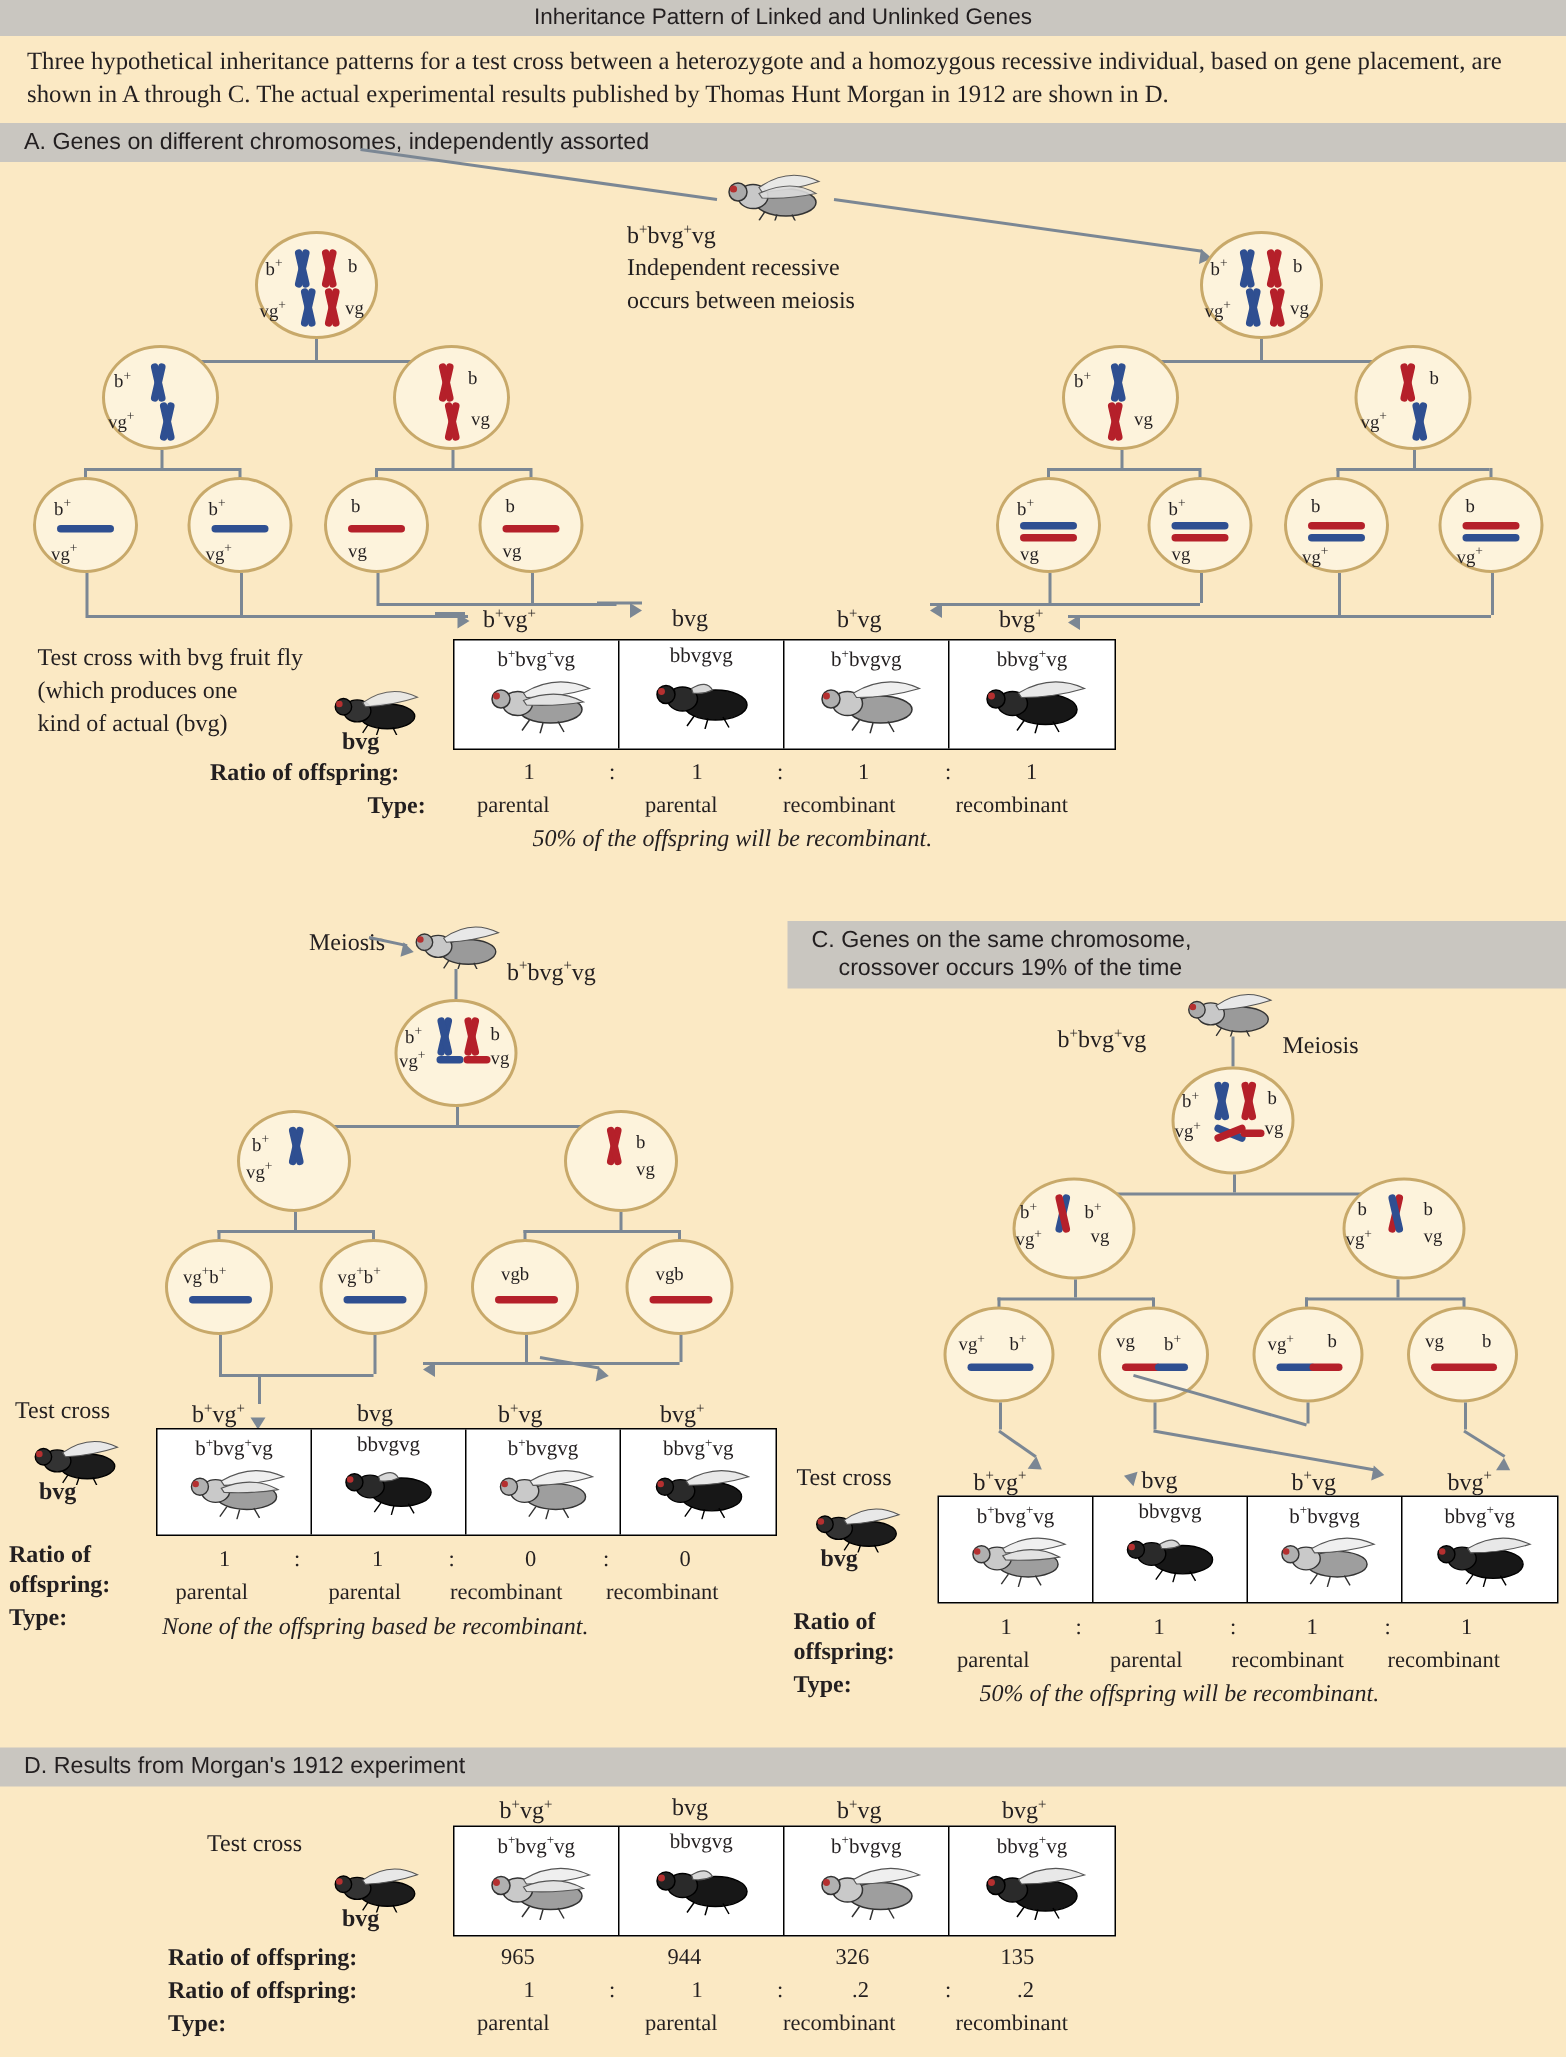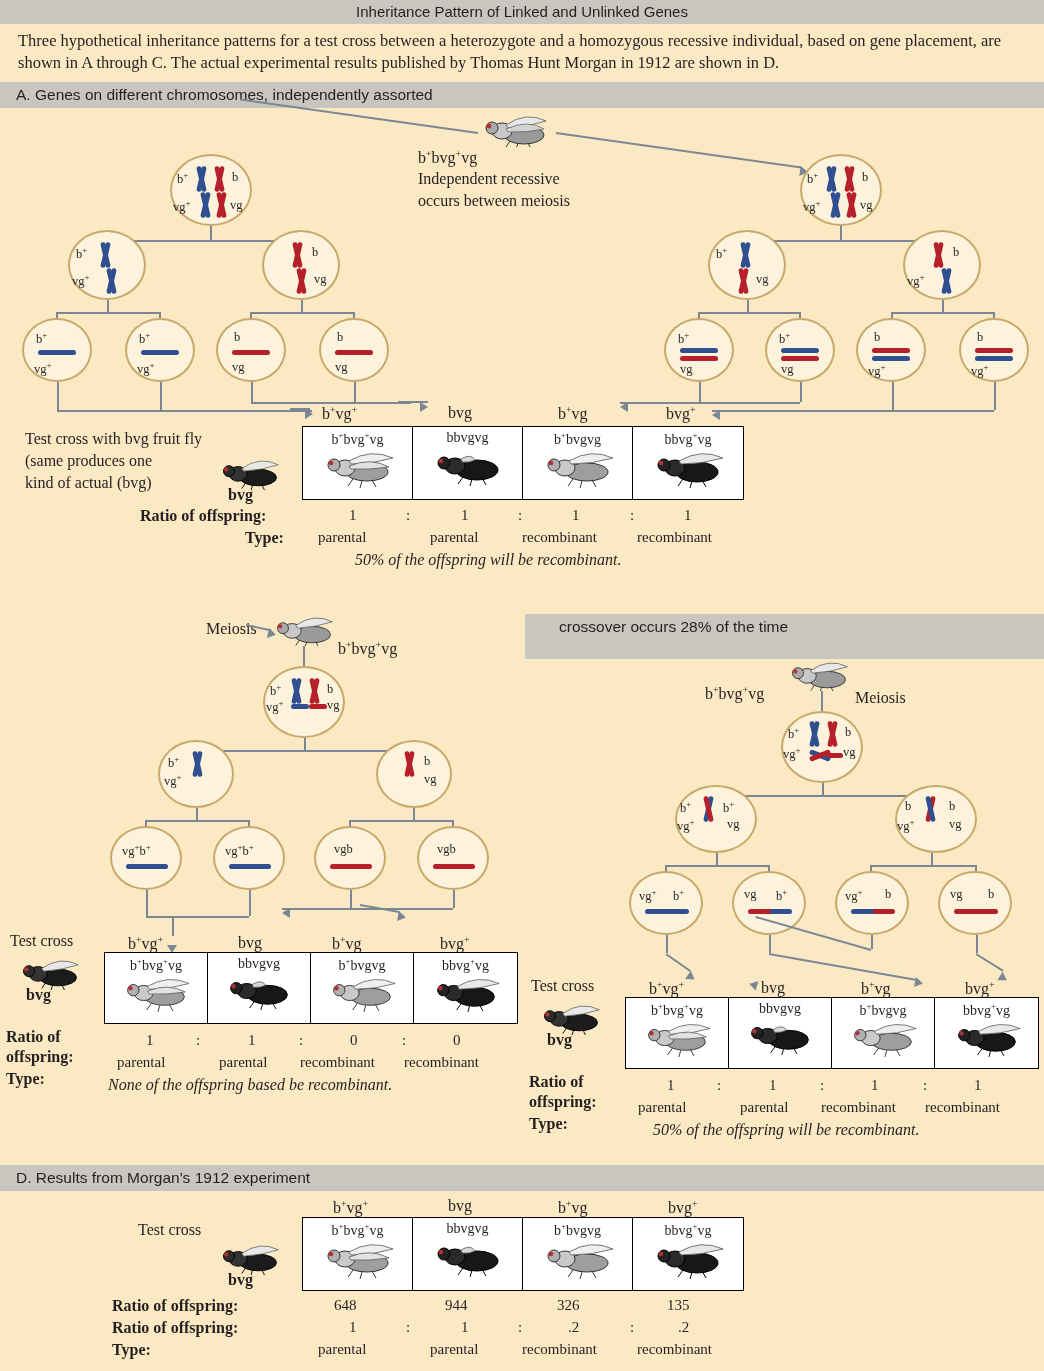--- a/index.html
+++ b/index.html
@@ -317,21 +317,21 @@
   <div class="vline" style="left:994px;top:274px;height:28px;"></div>
   <div class="hline" style="left:712px;top:302px;width:282px;"></div>
   <div class="arrhead" style="left:720px;top:302px;transform:rotate(180deg);"></div>
 
   <div class="t" style="left:322px;top:296px;font-size:16px;"><span>b<sup style="font-size:.62em">+</sup>vg<sup style="font-size:.62em">+</sup></span></div>
   <div class="t" style="left:448px;top:296px;font-size:16px;">bvg</div>
   <div class="t" style="left:558px;top:296px;font-size:16px;"><span>b<sup style="font-size:.62em">+</sup>vg</span></div>
   <div class="t" style="left:666px;top:296px;font-size:16px;"><span>bvg<sup style="font-size:.62em">+</sup></span></div>
 
   <div class="t" style="left:25px;top:322px;font-size:16px;">Test cross with bvg fruit fly</div>
-  <div class="t" style="left:25px;top:344px;font-size:16px;">(same produces one</div>
+  <div class="t" style="left:25px;top:344px;font-size:16px;">(which produces one</div>
   <div class="t" style="left:25px;top:366px;font-size:16px;">kind of actual (bvg)</div>
   <div style="position:absolute;left:218px;top:348px;">
     <svg class="fly-svg" width="64" height="34" viewBox="0 0 70 34">
       <ellipse cx="44" cy="22" rx="20" ry="9" fill="#1c1c1c" stroke="#000" stroke-width="1"></ellipse>
       <ellipse cx="22" cy="18" rx="10" ry="8" fill="#333" stroke="#000" stroke-width="1"></ellipse>
       <circle cx="12" cy="15" r="6" fill="#2b2b2b" stroke="#000" stroke-width="1"></circle>
       <circle cx="9" cy="13" r="2.4" fill="#b53030"></circle>
       <path d="M26 12 Q46 -2 66 8 Q48 14 28 15 Z" fill="#e8e8e8" stroke="#555" stroke-width="0.8" opacity="0.9"></path>
       <path d="M30 28 l-4 6 M38 30 l-2 6 M48 30 l3 6" stroke="#000" stroke-width="1" fill="none"></path>
     </svg>
@@ -610,21 +610,22 @@
       <div class="t" style="left:219px;top:440px;">parental</div>
       <div class="t" style="left:300px;top:440px;">recombinant</div>
       <div class="t" style="left:404px;top:440px;">recombinant</div>
 
       <div class="t ti" style="left:108px;top:462px;font-size:16px;">None of the offspring based be recombinant.</div>
     </div>
   </div>
 
   <div class="colC">
     <div class="panel-head" style="height:38px;">
-      <div style="padding-left:18px;">crossover occurs 28% of the time</div>
+      <div>C. Genes on the same chromosome,</div>
+      <div style="padding-left:18px;">crossover occurs 19% of the time</div>
     </div>
     <div style="position:relative;height:500px;">
       <div class="t" style="left:180px;top:25px;font-size:16px;"><span>b<sup style="font-size:.62em">+</sup>bvg<sup style="font-size:.62em">+</sup>vg</span></div>
       <div style="position:absolute;left:262px;top:0px;">
         <svg class="fly-svg" width="64" height="32" viewBox="0 0 70 34">
           <ellipse cx="44" cy="22" rx="20" ry="9" fill="#9a9a9a" stroke="#333" stroke-width="1"></ellipse>
           <ellipse cx="22" cy="18" rx="10" ry="8" fill="#c8c8c8" stroke="#333" stroke-width="1"></ellipse>
           <circle cx="12" cy="15" r="6" fill="#aaa" stroke="#333" stroke-width="1"></circle>
           <circle cx="9" cy="13" r="2.4" fill="#b53030"></circle>
           <path d="M26 12 Q46 -2 66 8 Q48 14 28 15 Z" fill="#e8e8e8" stroke="#555" stroke-width="0.8"></path>
@@ -900,21 +901,21 @@
           <circle cx="13" cy="17" r="6" fill="#222" stroke="#000" stroke-width="1"></circle>
           <circle cx="10" cy="15" r="2.3" fill="#b53030"></circle>
           <path d="M28 13 Q50 0 72 10 Q52 16 30 16 Z" fill="#e8e8e8" stroke="#555" stroke-width="0.8"></path>
           <path d="M32 31 l-5 7 M41 33 l-2 7 M51 32 l4 7" stroke="#000" stroke-width="1" fill="none"></path>
         </svg>
       </div>
     </div>
   </div>
 
   <div class="t tb" style="left:112px;top:106px;font-size:16px;">Ratio of offspring:</div>
-  <div class="t" style="left:334px;top:106px;">648</div>
+  <div class="t" style="left:334px;top:106px;">965</div>
   <div class="t" style="left:445px;top:106px;">944</div>
   <div class="t" style="left:557px;top:106px;">326</div>
   <div class="t" style="left:667px;top:106px;">135</div>
 
   <div class="t tb" style="left:112px;top:128px;font-size:16px;">Ratio of offspring:</div>
   <div class="t" style="left:349px;top:128px;">1</div>
   <div class="t" style="left:406px;top:128px;">:</div>
   <div class="t" style="left:461px;top:128px;">1</div>
   <div class="t" style="left:518px;top:128px;">:</div>
   <div class="t" style="left:568px;top:128px;">.2</div>

